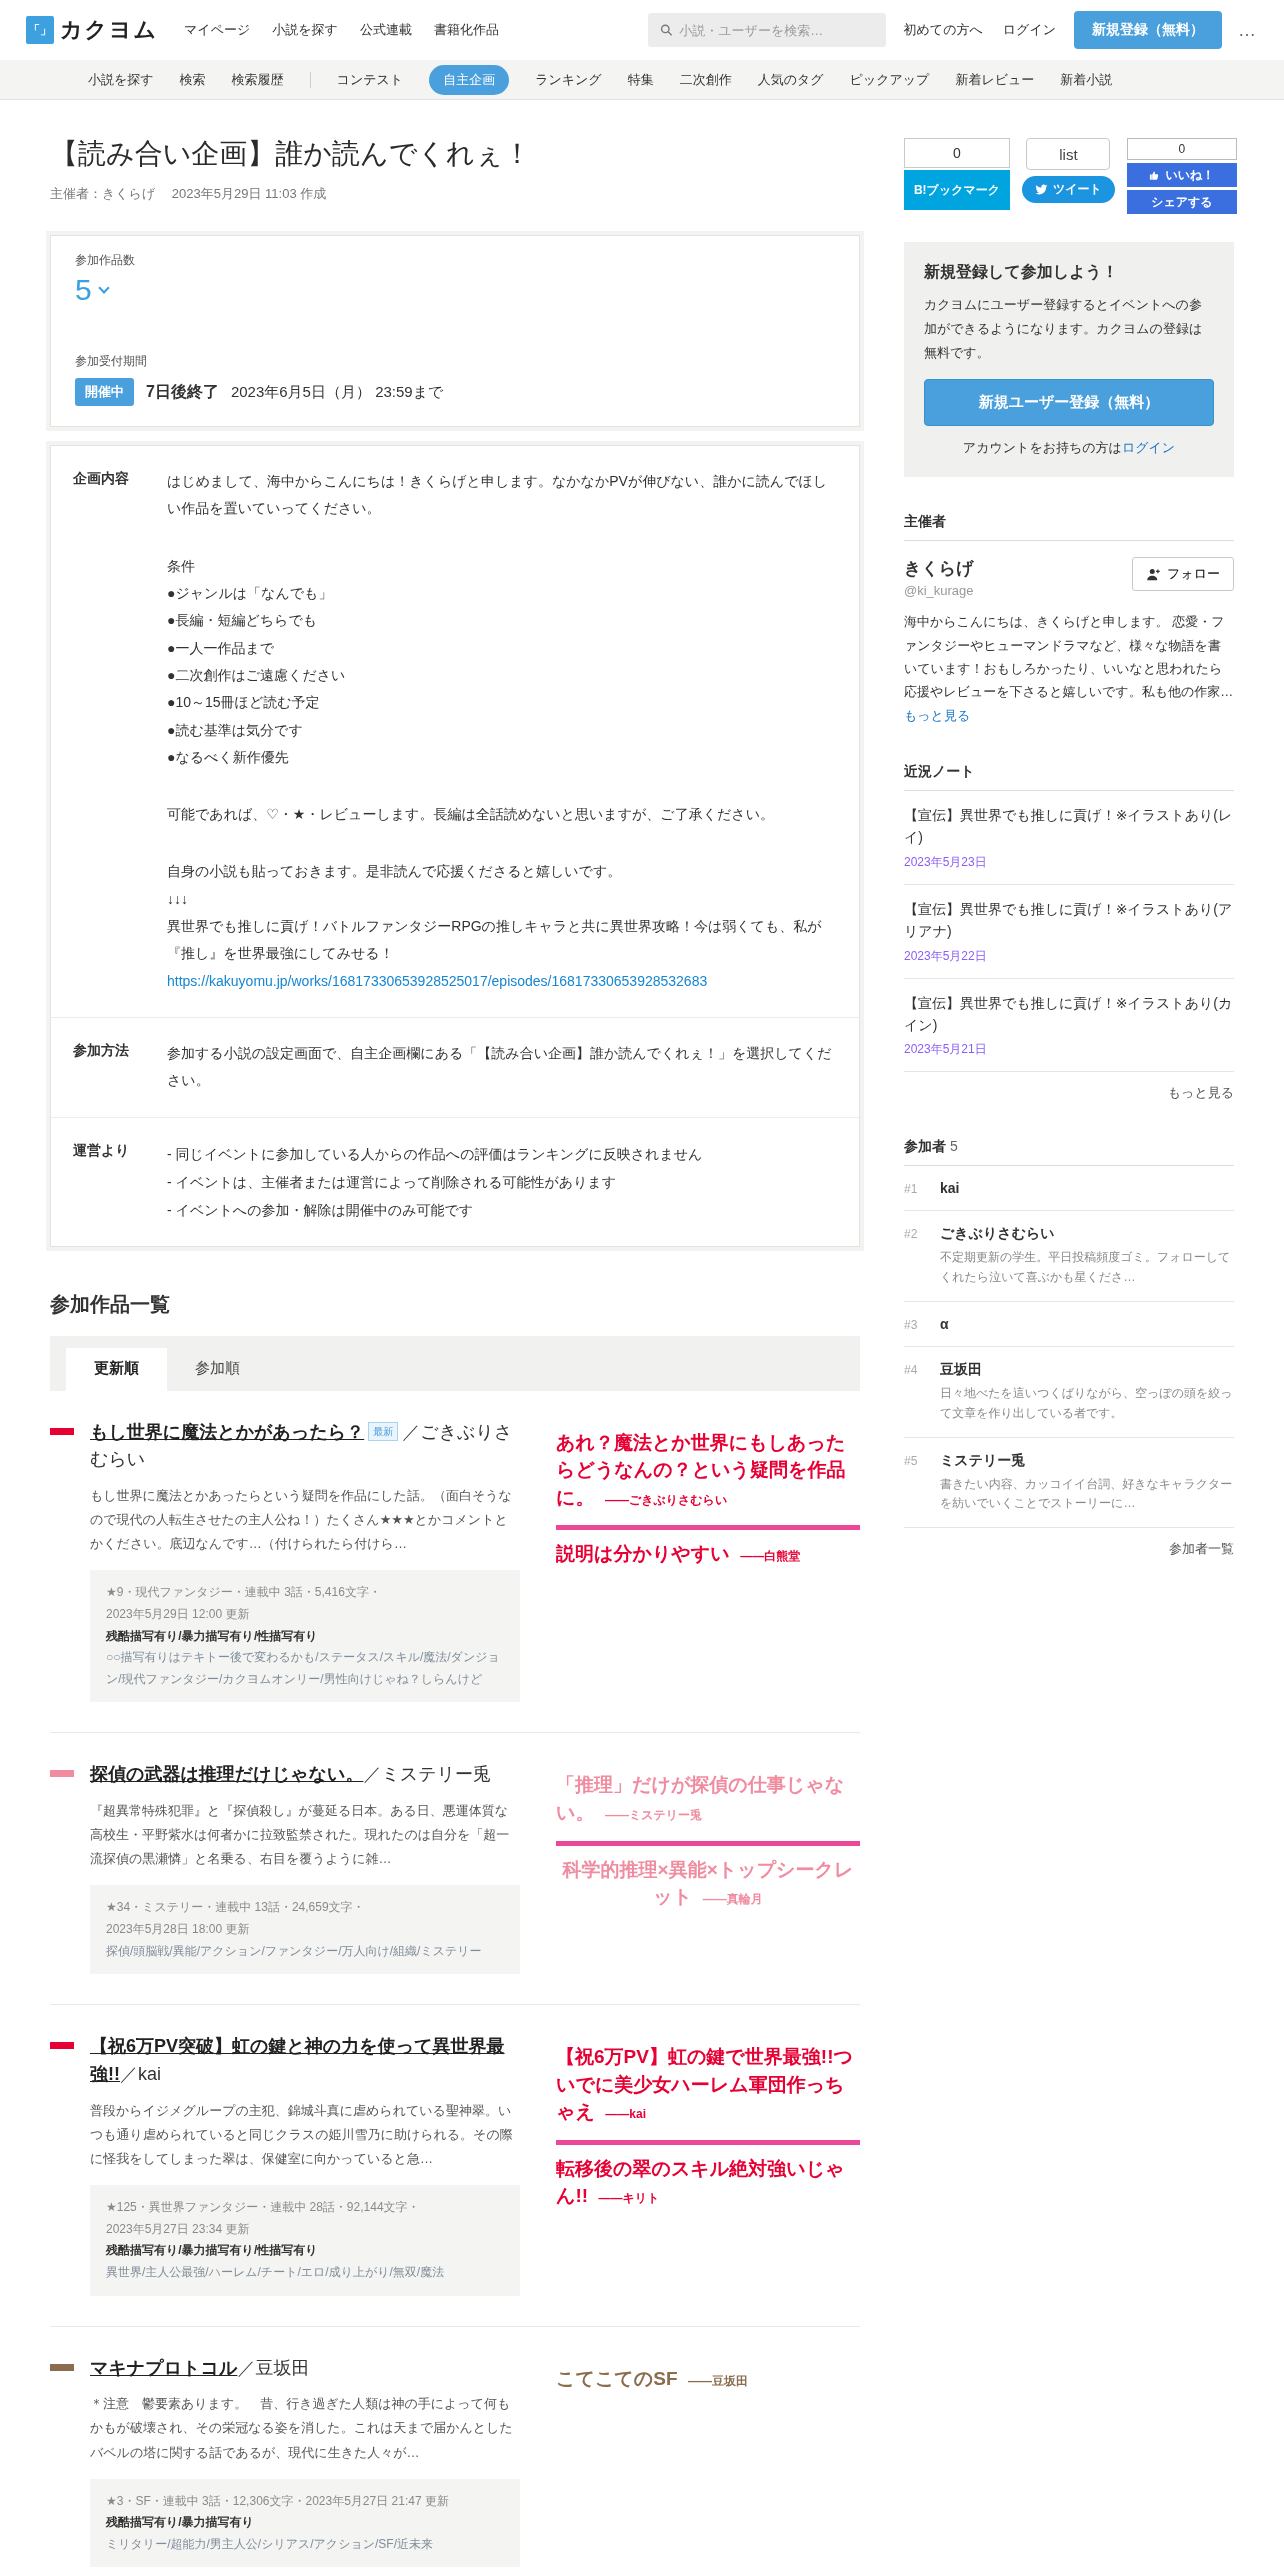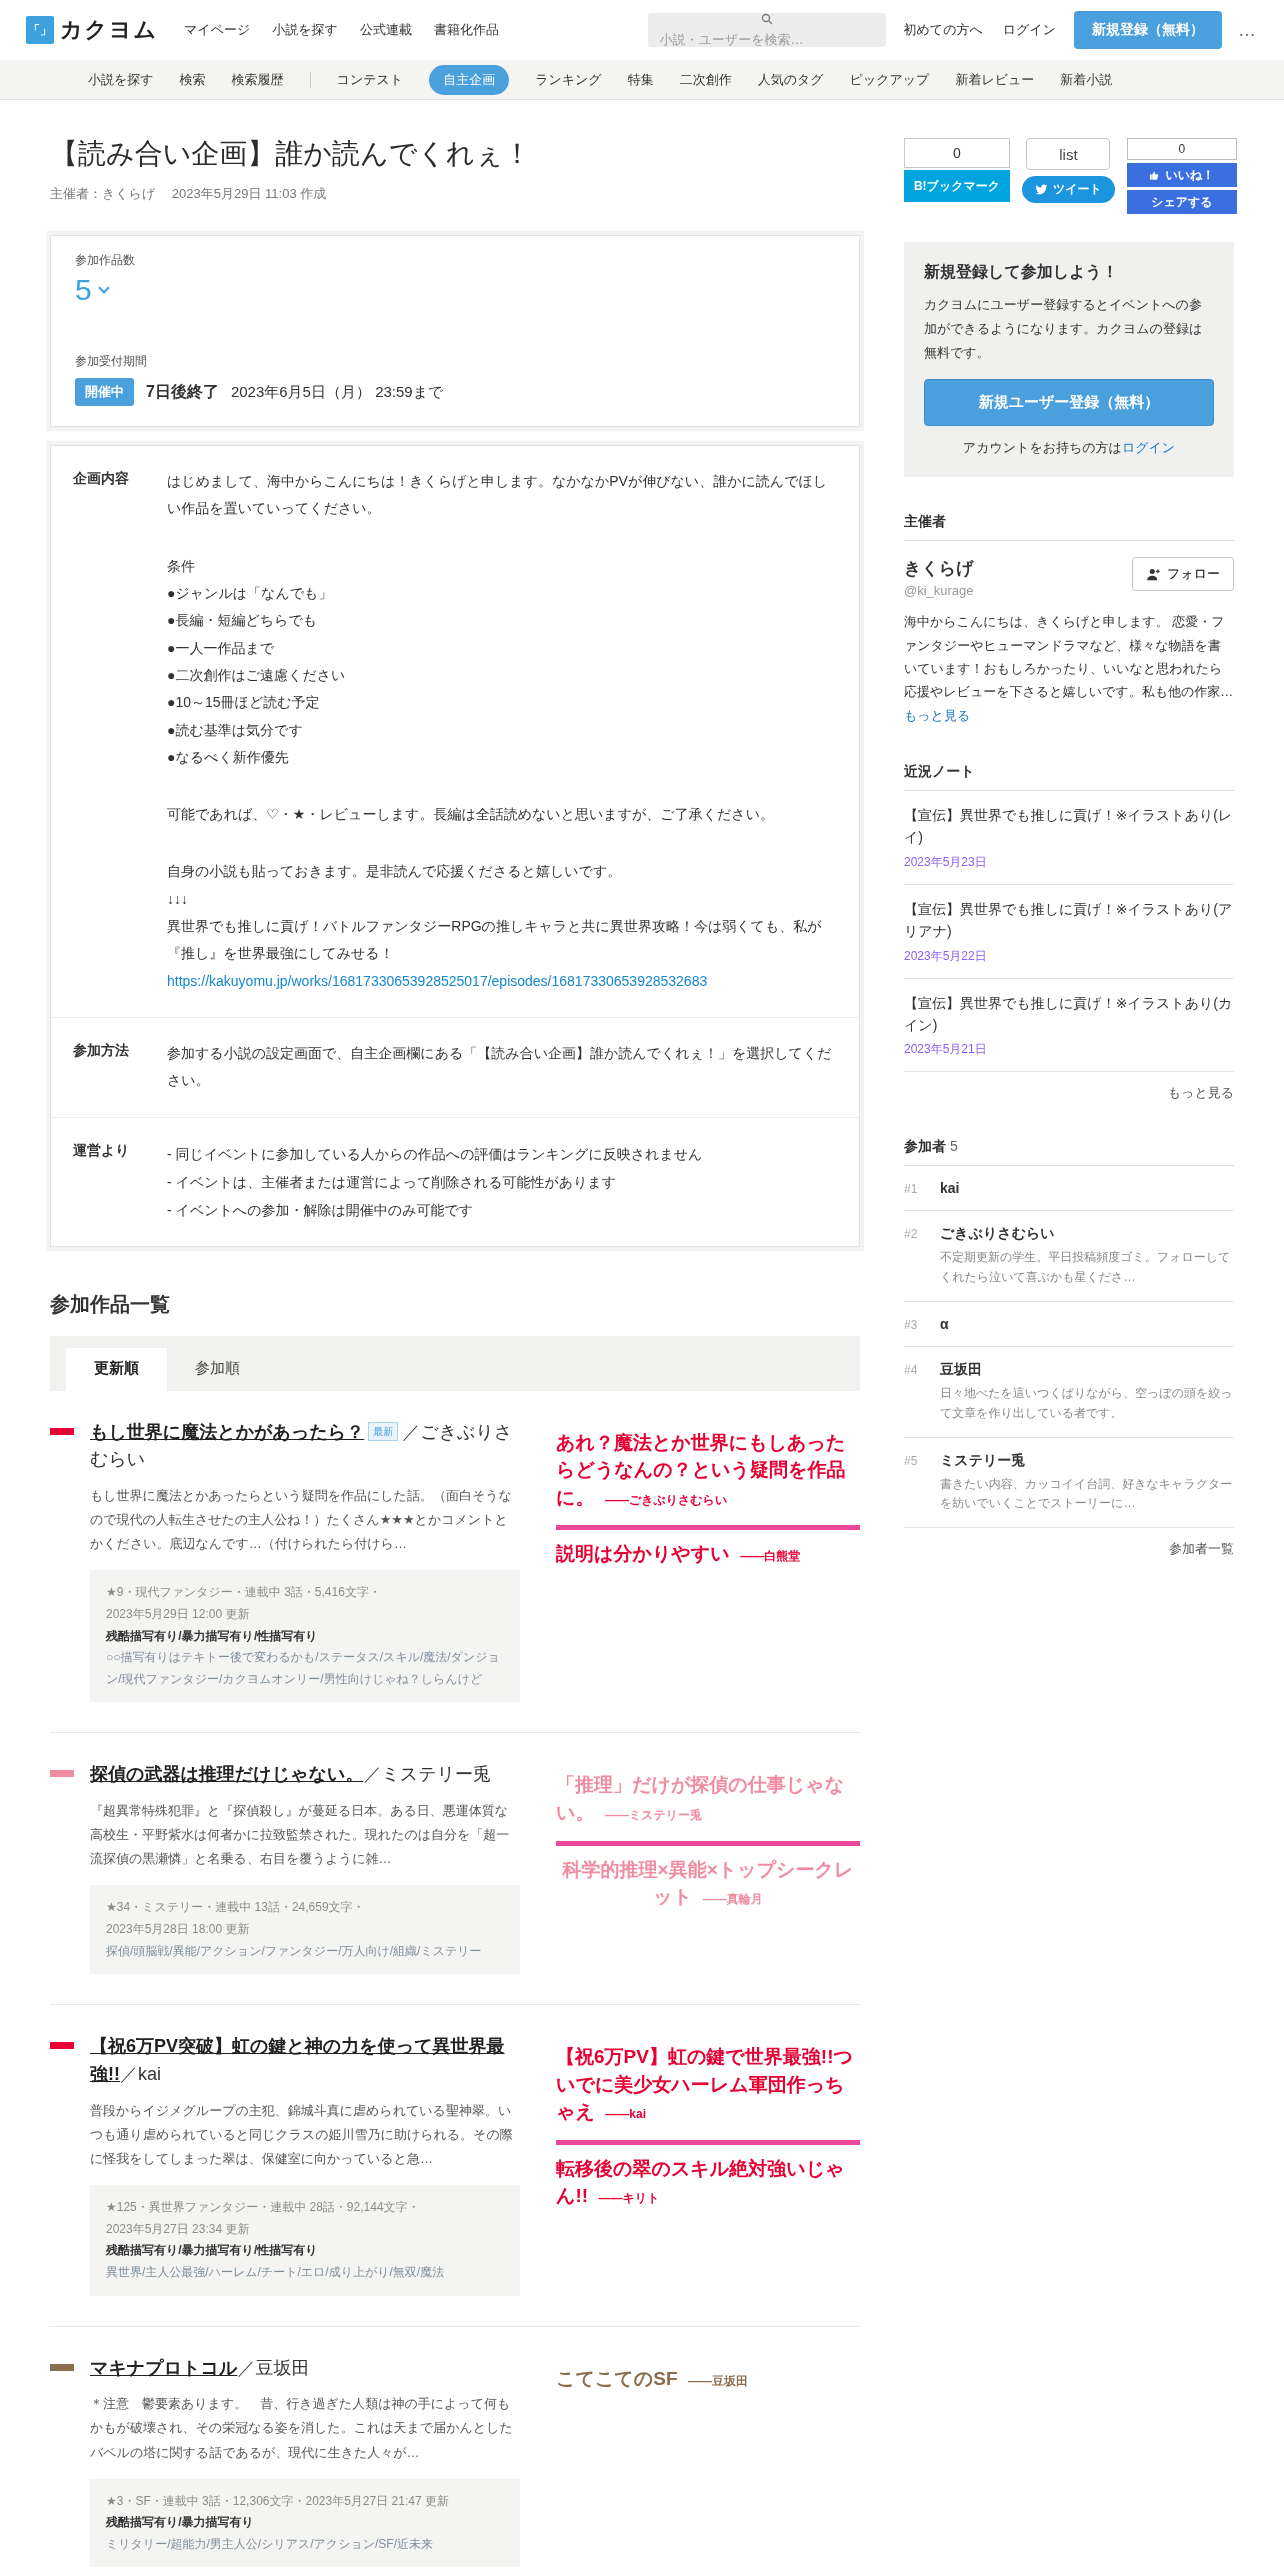--- a/index.html
+++ b/index.html
@@ -10,21 +10,21 @@
 
   
   .hdr { height:60px; display:flex; align-items:center; padding:0 26px; background:#fff; }
   .logo { display:flex; align-items:center; gap:6px; }
   .logo-sq { width:28px; height:28px; background:#3da1e0; color:#fff; font-size:12px;
     display:flex; align-items:center; justify-content:center; border-radius:2px; font-weight:bold; }
   .logo-txt { font-size:22px; font-weight:bold; letter-spacing:2px; color:#222; }
   .hdr-nav { display:flex; gap:22px; margin-left:26px; font-size:13px; color:#333; }
   .hdr-sp { flex:1; }
   .search { display:flex; align-items:center; gap:7px; background:#ececec; border-radius:3px;
-    height:34px; padding:0 12px; width:238px;flex-direction:column; }
+    height:34px; padding:0 12px; width:238px; }
   .search input { border:0; background:transparent; outline:none; font-size:13px; width:100%;
     font-family:inherit; color:#333; }
   .search input::placeholder { color:#9a9a9a; }
   .hdr-links { display:flex; gap:20px; font-size:13px; margin:0 18px; color:#333; }
   .btn-signup { background:#4aa0dc; color:#fff; font-size:14px; font-weight:bold;
     padding:10px 18px; border-radius:4px; border:0; }
   .hdr-more { font-size:18px; color:#666; margin-left:16px; letter-spacing:2px; }
 
   
   .subnav { height:40px; background:#f4f4f2; border-bottom:1px solid #e2e2df;
@@ -87,21 +87,21 @@
   .review { padding:10px 0 14px; }
   .review + .review { border-top:5px solid #ec4899; }
   .rv-text { font-size:19px; font-weight:bold; line-height:1.45; }
   .rv-by { font-size:12px; font-weight:bold; margin-left:6px; white-space:nowrap; }
 
   
   .share-row { display:flex; gap:12px; margin-top:38px; align-items:flex-start; }
   .sh-col { display:flex; flex-direction:column; }
   .hatena-count { width:106px; height:30px; border:1px solid #c9c9c6; display:flex;
     align-items:center; justify-content:center; font-size:14px; }
-  .hatena-btn { width:106px; height:32px; background:#00a4de; color:#fff; font-size:12px;
+  .hatena-btn { width:106px; height:40px; background:#00a4de; color:#fff; font-size:12px;
     font-weight:bold; display:flex; align-items:center; justify-content:center; margin-top:2px; }
   .tw-bubble { width:84px; height:32px; border:1px solid #c9c9c6; border-radius:4px;
     display:flex; align-items:center; justify-content:center; font-size:15px; color:#444; }
   .tw-btn { margin-top:6px; background:#1b95e0; color:#fff; border-radius:999px; font-size:12px;
     font-weight:bold; padding:5px 13px; display:flex; align-items:center; gap:5px; width:max-content; }
   .fb-count { width:110px; height:22px; border:1px solid #bbb; display:flex; align-items:center;
     justify-content:center; font-size:12px; }
   .fb-btn { width:110px; height:24px; background:#3b6fe0; color:#fff; font-size:12px; font-weight:bold;
     display:flex; align-items:center; justify-content:center; gap:5px; margin-top:3px; }
 

